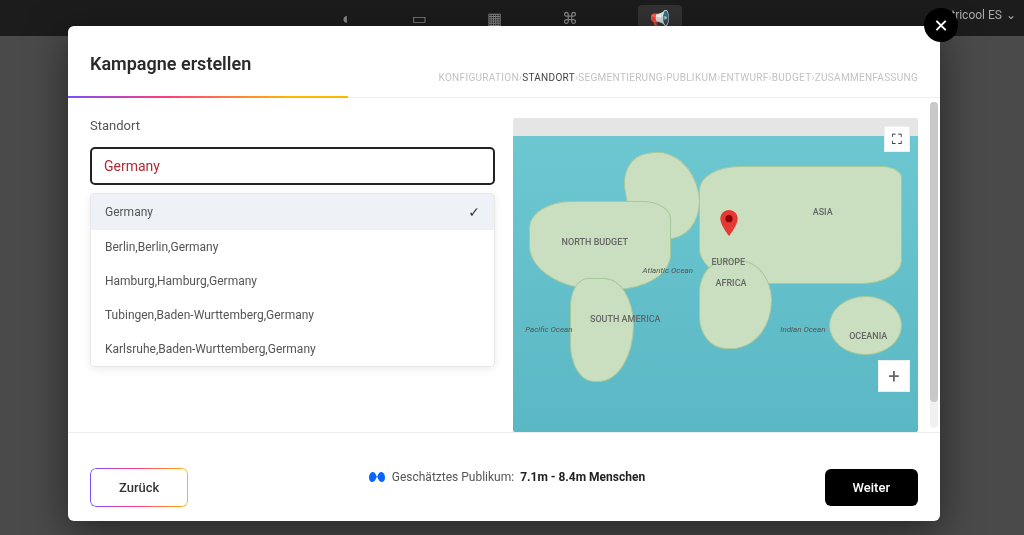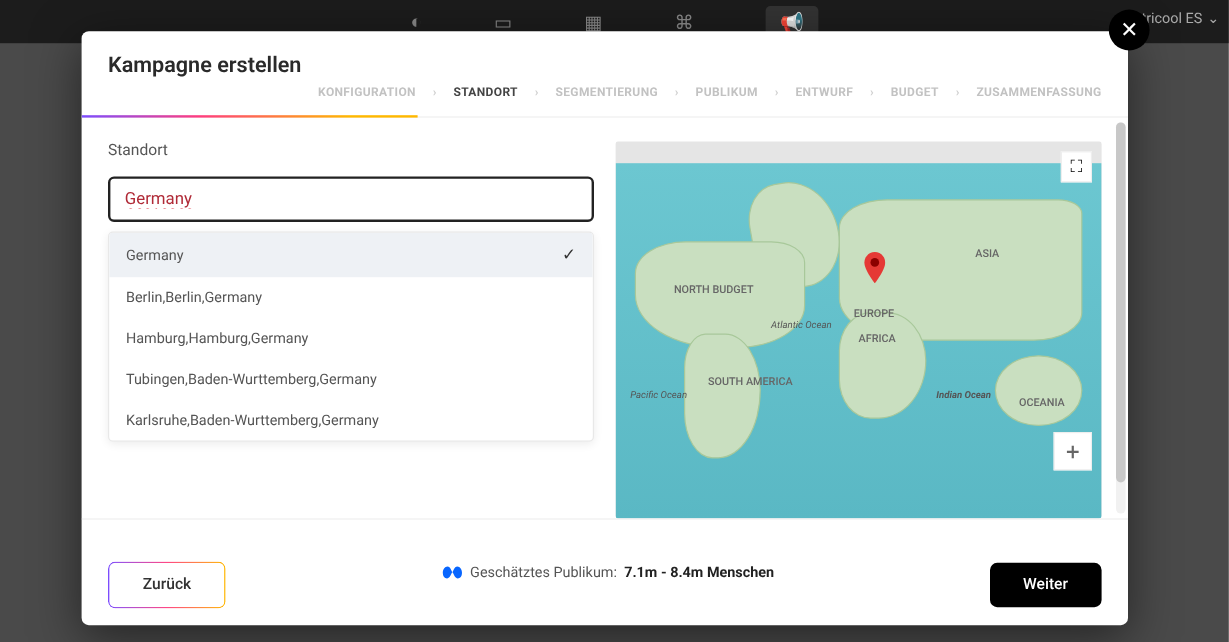--- a/index.html
+++ b/index.html
@@ -5,23 +5,23 @@
   * { box-sizing: border-box; margin: 0; padding: 0; font-family: -apple-system, BlinkMacSystemFont, 'Segoe UI', Roboto, sans-serif; }
   body { width: 1024px; height: 535px; background: #4a4a4a; overflow: hidden; position: relative; }
   
   .top-bar { position: absolute; top: 0; left: 0; right: 0; height: 36px; background: #1c1c1c; display: flex; align-items: center; justify-content: center; gap: 60px; }
   .top-icon { color: #888; font-size: 16px; }
   .brand-pill { position: absolute; right: 8px; top: 8px; color: #aaa; font-size: 12px; display: flex; align-items: center; gap: 4px; }
   
   .modal { position: absolute; top: 26px; left: 68px; right: 84px; bottom: 14px; background: #fff; border-radius: 6px; box-shadow: 0 10px 40px rgba(0,0,0,0.5); display: flex; flex-direction: column; overflow: hidden; }
   .close-btn { position: absolute; top: 8px; right: 66px; width: 34px; height: 34px; border-radius: 50%; background: #000; color: #fff; display: flex; align-items: center; justify-content: center; cursor: pointer; font-size: 18px; z-index: 20; }
   
-  .modal-header { padding: 18px 22px 14px; display: flex; align-items: flex-start; justify-content: space-between; border-bottom: 1px solid #eee; position: relative; }
+  .modal-header { padding: 18px 22px 14px; display: flex; align-items: center; justify-content: space-between; border-bottom: 1px solid #eee; position: relative; }
   .modal-title { font-size: 18px; font-weight: 600; color: #2a2a2a; }
-  .breadcrumb { display: flex; align-items: center; gap: 14px; font-size: 10px; font-weight: 700; letter-spacing: 0.3px; color: #c2c2c2; flex-wrap: wrap; margin-top: 28px; }
+  .breadcrumb { display: flex; align-items: center; gap: 0; font-size: 10px; font-weight: 400; letter-spacing: 0.3px; color: #c2c2c2; flex-wrap: wrap; margin-top: 28px; }
   .breadcrumb .step.active { color: #444; }
   .breadcrumb .sep { color: #d0d0d0; }
   .gradient-line { position: absolute; bottom: -1px; left: 0; width: 280px; height: 2px; background: linear-gradient(90deg, #7b4dff, #ff3d7f 35%, #ffb800 80%, #ffb800 100%); }
   
   .modal-body { flex: 1; display: flex; padding: 20px 22px 0; gap: 18px; overflow: hidden; position: relative; }
   .left-col { flex: 0 0 405px; display: flex; flex-direction: column; }
   .field-label { font-size: 13px; color: #555; margin-bottom: 14px; }
   .search-input { width: 100%; border: 2px solid #222; border-radius: 5px; padding: 9px 12px; font-size: 14px; outline: none; color: #b02a37; text-decoration: underline wavy #dc3545; text-decoration-skip-ink: none; text-underline-offset: 3px; }
   
   .dropdown { margin-top: 8px; background: #fff; border: 1px solid #e8e8e8; border-radius: 4px; box-shadow: 0 2px 8px rgba(0,0,0,0.08); max-height: 195px; overflow-y: auto; position: relative; }
@@ -141,21 +141,21 @@
           <div class="map-label continent" style="top:60%;left:19%;">SOUTH
 AMERICA</div>
           <div class="map-label continent" style="top:33%;left:49%;margin-top:23px;">EUROPE</div>
           <div class="map-label continent" style="top:48%;left:50%;">AFRICA</div>
           <div class="map-label continent" style="top:24%;left:74%;">ASIA</div>
           <div class="map-label continent" style="top:66%;left:83%;">OCEANIA</div>
           <div class="map-label" style="top:64%;left:3%;">Pacific
 Ocean</div>
           <div class="map-label" style="top:44%;left:32%;">Atlantic
 Ocean</div>
-          <div class="map-label" style="top:64%;left:66%;font-weight:bold;">Indian
+          <div class="map-label" style="top:64%;left:66%;">Indian
 Ocean</div>
           <div class="pin">
             <svg viewBox="0 0 24 36">
                 <path d="M12 0C5.4 0 0 5.4 0 12c0 9 12 24 12 24s12-15 12-24C24 5.4 18.6 0 12 0z" fill="#e53935"></path>
                 <circle cx="12" cy="12" r="5" fill="#8b0000"></circle>
               </svg>
           </div>
         </div>
         <div class="fullscreen-btn">
           <span>⛶</span>

